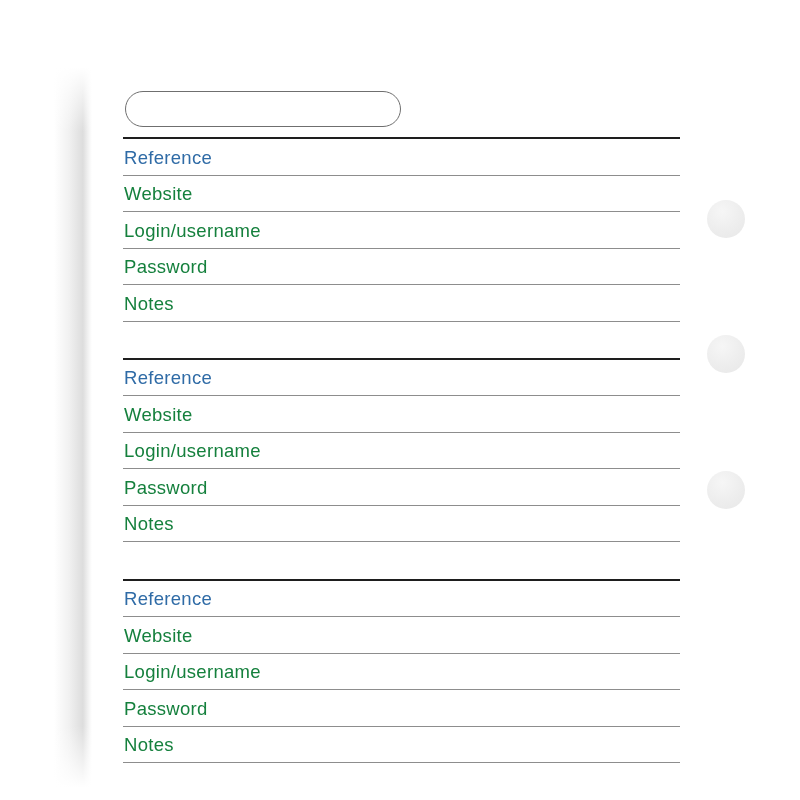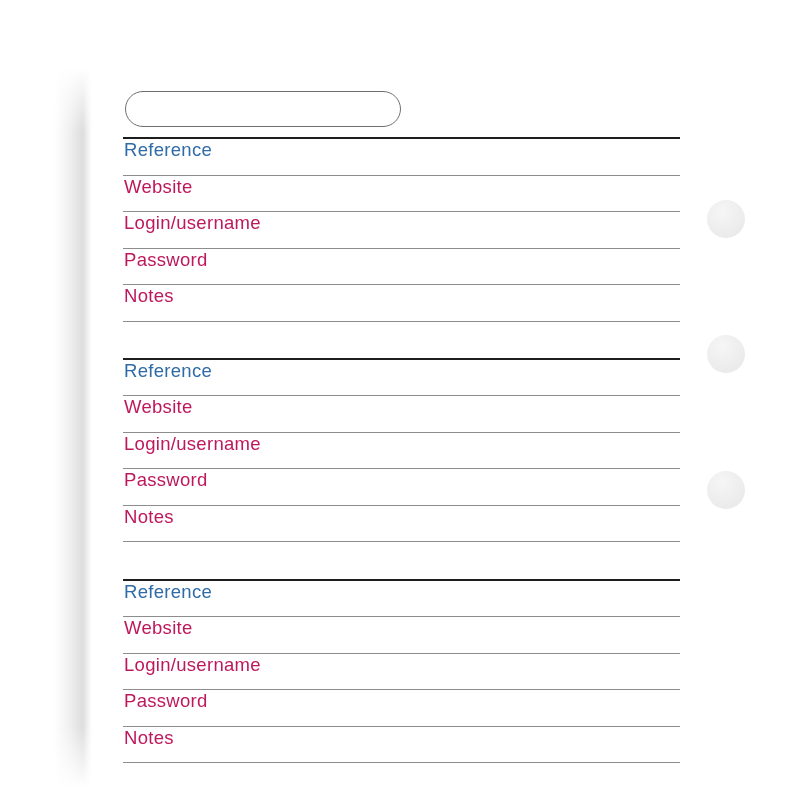--- a/index.html
+++ b/index.html
@@ -69,26 +69,27 @@
   }
   .s1 { top: 137px; }
   .s2 { top: 357.5px; }
   .s3 { top: 578.5px; }
 
   .field-row {
     box-sizing: border-box;
     height: 36.6px;
     border-bottom: 1px solid #8d8d8d;
     display: flex;
+    align-items: center;
     padding-left: 1px;
   }
   .field-label {
     font-size: 18.5px;
     letter-spacing: 0.3px;
-    color: #be185d;
+    color: #15803d;
     line-height: 1;
     padding-top: 2px;
   }
   .field-row.ref .field-label {
     color: #2f6ba6;
   }
 
   
   .hole {
     position: absolute;

